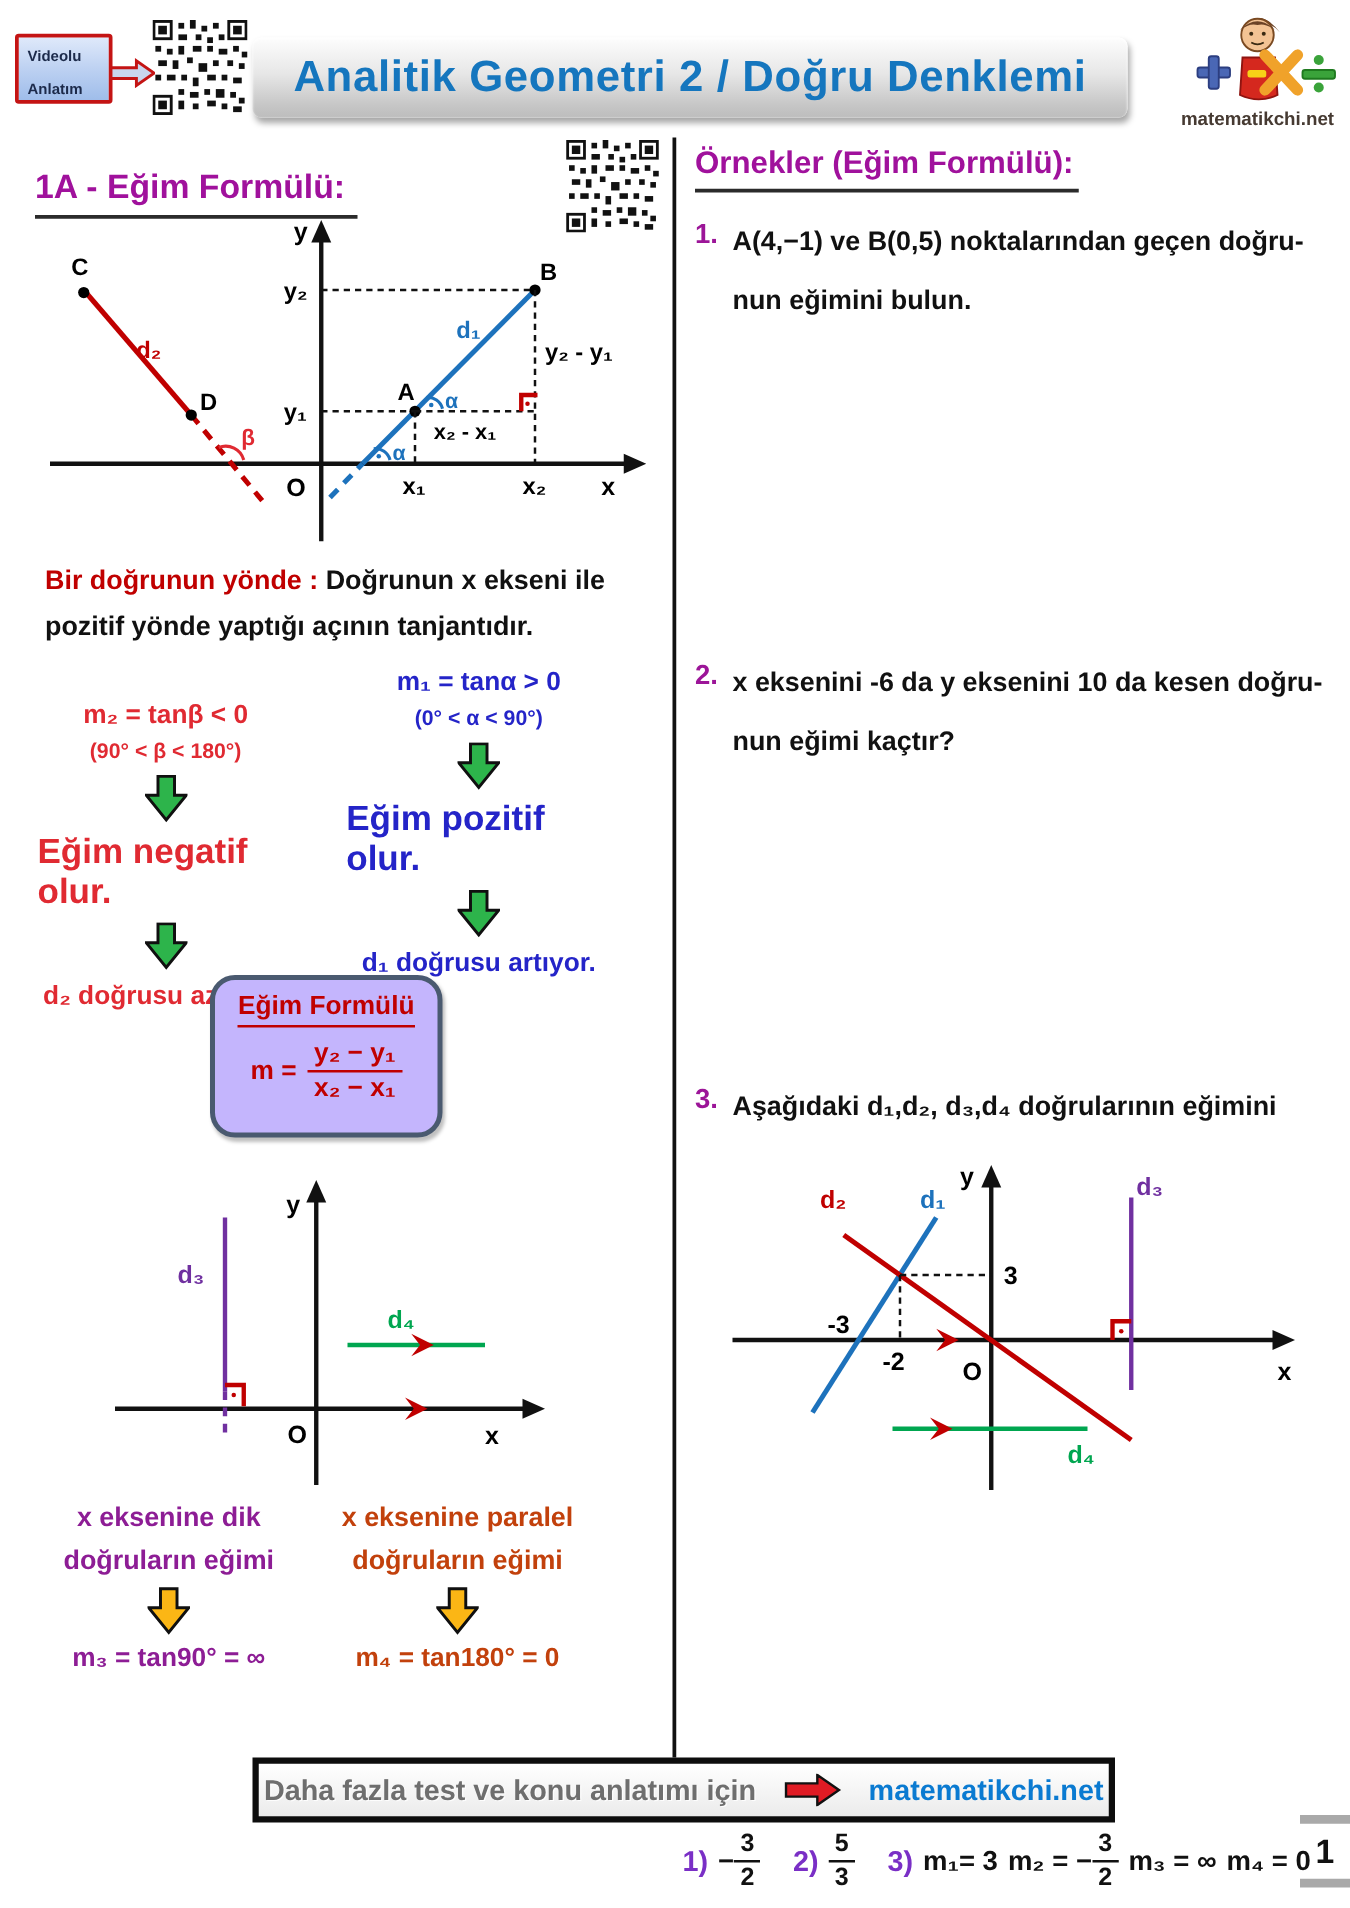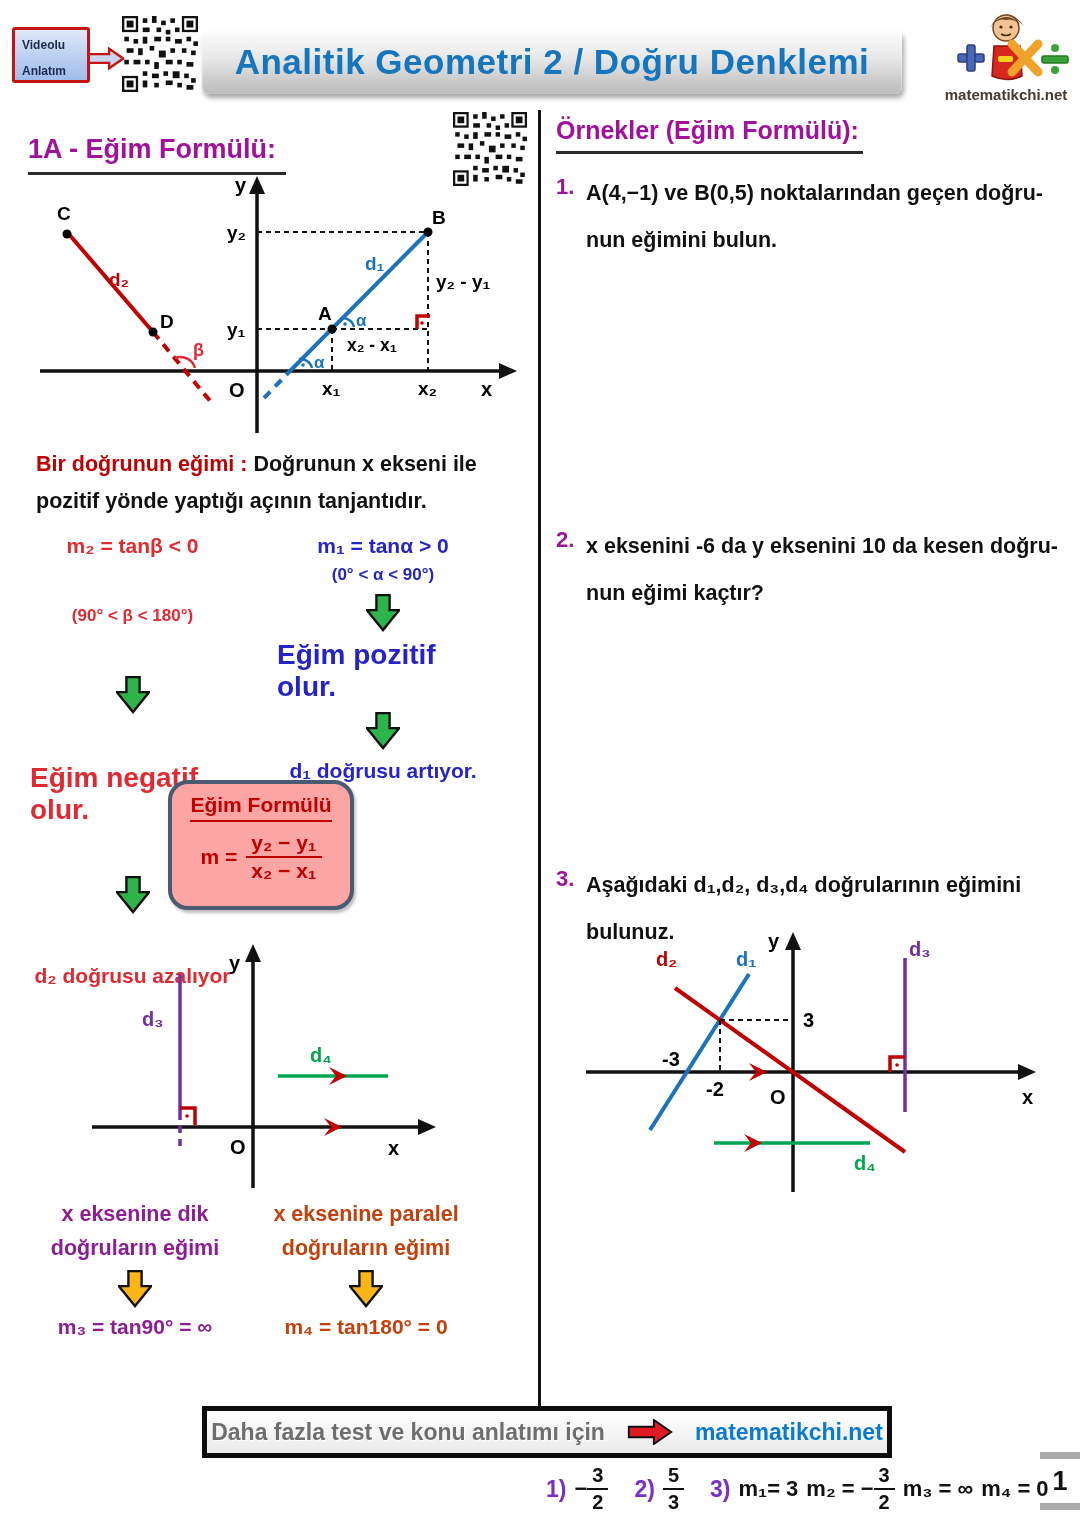--- a/index.html
+++ b/index.html
@@ -21,30 +21,30 @@
   .divider{left:538px;top:110px;width:3px;height:1296px;background:#111;}
   
   .sec-title{left:28px;top:134px;color:#a0119c;font-size:27px;border-bottom:3px solid #2b2b2b;padding:0 10px 7px 0;}
   .ex-title{left:556px;top:116px;color:#a0119c;font-size:25px;border-bottom:3px solid #2b2b2b;padding:0 4px 6px 0;}
   
   .deftext{left:36px;top:446px;width:480px;font-size:21.5px;line-height:37px;}
   .red{color:#c00000;} .crimson{color:#e02a32;} .blue{color:#2424c8;}
   .purple{color:#8d1d95;} .green{color:#c2410c;}
   
   .colblk{display:flex;flex-direction:column;align-items:center;}
-  .negcol{left:30px;top:534px;width:205px;gap:41px;}
+  .negcol{left:30px;top:560px;width:205px;}
   .poscol{left:277px;top:534px;width:212px;}
   .colblk .formula{font-size:21px;}
   .colblk .range{font-size:17px;margin-top:7px;}
   .colblk .arr{margin-top:9px;}
   .colblk .result{font-size:28px;margin-top:7px;}
   .colblk .concl{font-size:21px;margin-top:9px;}
   
   .fbox{left:168px;top:780px;width:186px;height:130px;border:4px solid #4a5a70;border-radius:20px;
-        background:#fca5a5;box-shadow:2px 3px 3px rgba(0,0,0,.25);box-sizing:border-box;
+        background:#c4b5fd;box-shadow:2px 3px 3px rgba(0,0,0,.25);box-sizing:border-box;
         display:flex;flex-direction:column;align-items:center;}
   .fbox-title{color:#c00000;font-size:21px;margin-top:9px;border-bottom:2.5px solid #c00000;padding-bottom:3px;}
   .fbox-eq{display:flex;align-items:center;gap:9px;color:#c00000;font-size:21px;margin-top:9px;}
   .frac{display:inline-flex;flex-direction:column;align-items:center;line-height:1.15;justify-content:center;}
   .frac .num{border-bottom:2.5px solid currentColor;padding:0 5px 1px;}
   .frac .den{padding-top:1px;}
   
   .perpblk{left:25px;top:1202px;width:220px;}
   .parblk{left:254px;top:1202px;width:224px;}
   .perpblk div,.parblk div{font-size:21.5px;}
@@ -225,21 +225,21 @@
   <text x="202" y="71" font-size="19">y₂</text>
   <text x="202" y="168" font-size="19">y₁</text>
   <text x="297" y="227" font-size="19">x₁</text>
   <text x="393" y="227" font-size="19">x₂</text>
   <text x="411" y="120" font-size="19">y₂ - y₁</text>
   <text x="322" y="183" font-size="17.5">x₂ - x₁</text>
 </svg>
 
 <div class="abs deftext">
   <div>
-    <span class="red">Bir doğrunun eğimi :</span><span> Doğrunun x ekseni ile</span>
+    <span class="red">Bir doğrunun yönde :</span><span> Doğrunun x ekseni ile</span>
   </div>
   <div>pozitif yönde yaptığı açının tanjantıdır.</div>
 </div>
 
 <div class="abs colblk negcol crimson">
   <div class="formula">m₂ = tanβ &lt; 0</div>
   <div class="range">(90° &lt; β &lt; 180°)</div>
   <svg class="arr" width="34" height="38" viewBox="0 0 36 40" fill="#2db44b" stroke="#101010" stroke-width="2.5">
       <use href="#arrow-down"></use>
     </svg>
@@ -321,21 +321,20 @@
 
 <div class="abs qnum" style="left:556px;top:527px">2.</div>
 <div class="abs qtext" style="left:586px;top:523px">
   <div>x eksenini -6 da y eksenini 10 da kesen doğru-</div>
   <div>nun eğimi kaçtır?</div>
 </div>
 
 <div class="abs qnum" style="left:556px;top:866px">3.</div>
 <div class="abs qtext" style="left:586px;top:862px">
   <div>Aşağıdaki d₁,d₂, d₃,d₄  doğrularının eğimini</div>
-  <div>bulunuz.</div>
 </div>
 
 <svg class="abs" style="left:578px;top:920px" width="480" height="290" viewBox="0 0 480 290">
   <line x1="8" y1="152" x2="444" y2="152" stroke="#111" stroke-width="3.5"></line>
   <polygon points="440,144 458,152 440,160" fill="#111"></polygon>
   <line x1="215" y1="26" x2="215" y2="272" stroke="#111" stroke-width="3.5"></line>
   <polygon points="207,30 215,12 223,30" fill="#111"></polygon>
   <text x="190" y="28" font-size="20">y</text>
   <text x="444" y="184" font-size="20">x</text>
   <text x="192" y="184" font-size="20">O</text>

